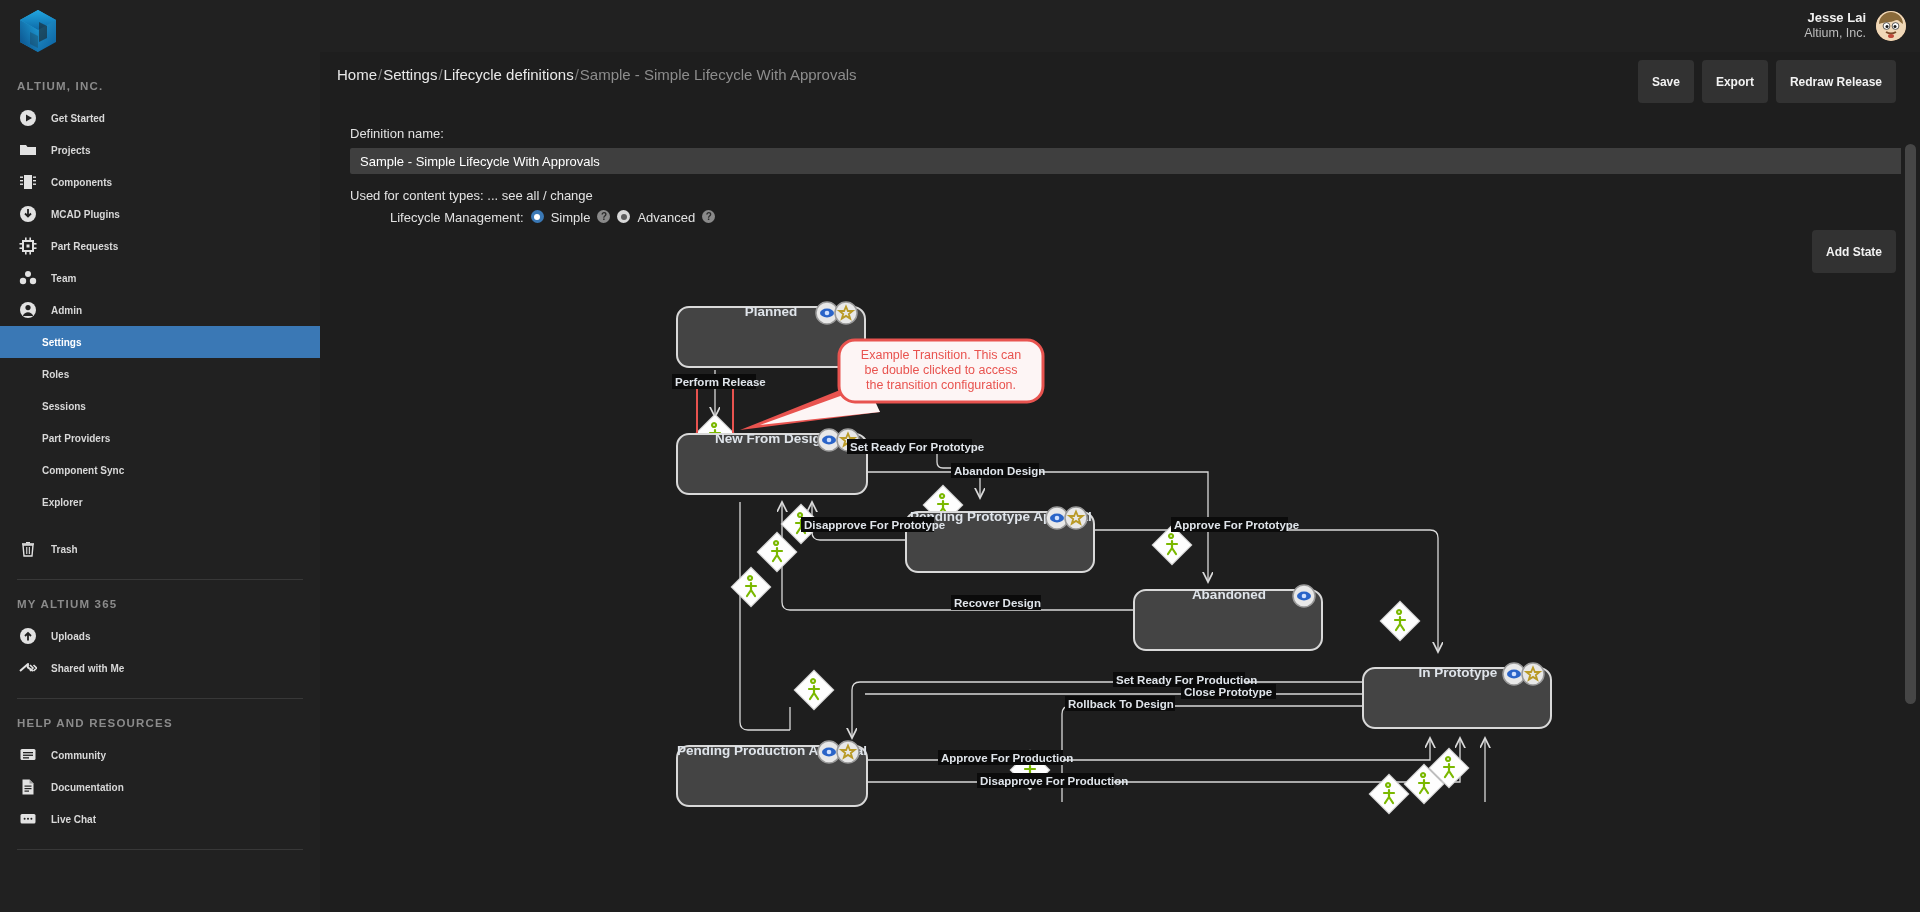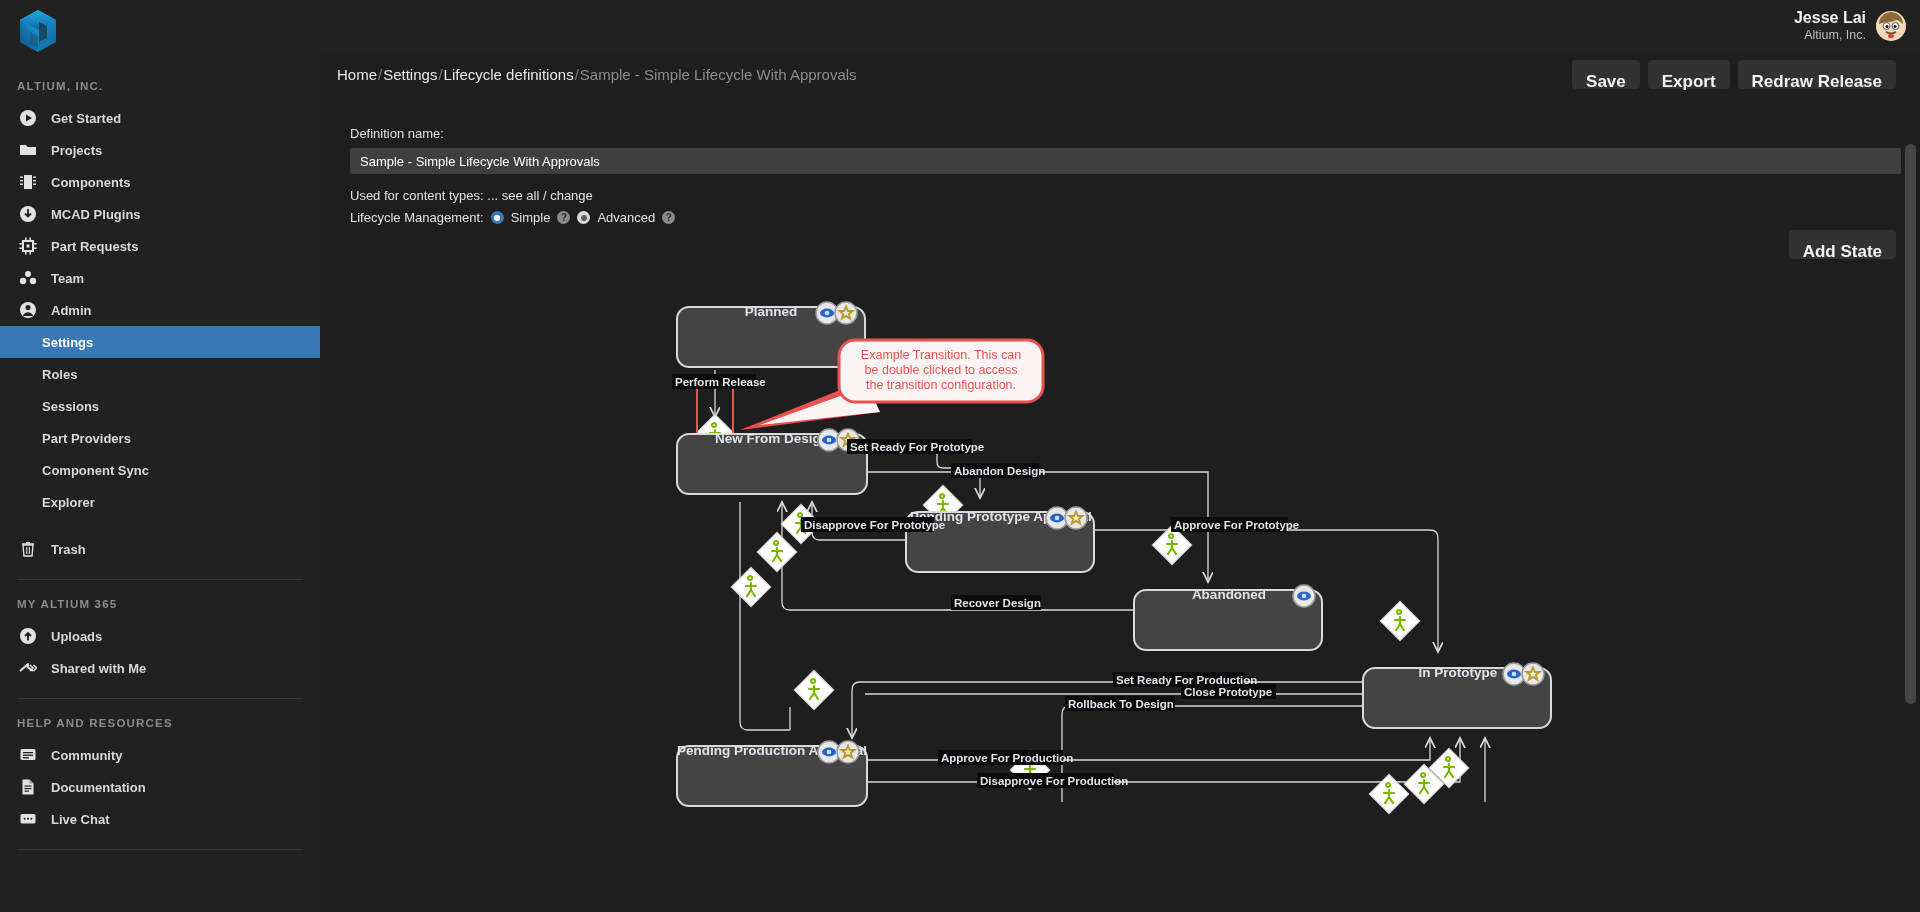--- a/index.html
+++ b/index.html
@@ -18,21 +18,21 @@
     flex:0 0 320px; position:relative; overflow:hidden;
   }
   .logo-wrap { height:62px; display:flex; align-items:center; padding-left:17px; }
   .logo { width:42px; height:46px; position:relative; }
   .sb-section-title {
     font-size:11.5px; letter-spacing:1.2px; color:#8b8b8b;
     font-weight:700; padding:18px 0 10px 17px; text-transform:uppercase;
   }
   .sb-item {
     display:flex; align-items:center; height:32px; padding-left:17px;
-    font-size:13px; font-weight:700; color:#d8d8d8; cursor:pointer;
+    font-size:10px; font-weight:700; color:#d8d8d8; cursor:pointer;
     margin-bottom:0; position:relative;
   }
   .sb-item.active { background:#3a78b5; color:#fff; }
   .sb-item .ico {
     width:21px; height:21px; margin-right:13px; flex:0 0 21px;
     display:flex; align-items:center; justify-content:center; color:#e2e2e2;
   }
   .sb-item .ico svg { display:block; }
   .sb-item.sub { padding-left:42px; }
   .sb-item.sub .lbl { margin-left:0; }
@@ -40,52 +40,52 @@
   .sb-divider { height:1px; background:#383838; margin:14px 17px 0 17px; }
 
   
   .main { flex:1; position:relative; height:912px; background:#1e1e1e; overflow:hidden; }
   .topbar {
     height:52px; background:#212121; display:flex; align-items:center;
     justify-content:flex-end; padding-right:14px;
   }
   .user-block { display:flex; align-items:center; gap:10px; }
   .user-text { text-align:right; line-height:1.25; }
-  .user-name { font-size:16px; font-weight:700; color:#f0f0f0; }
+  .user-name { font-size:13px; font-weight:700; color:#f0f0f0; }
   .user-org  { font-size:12.5px; color:#bdbdbd; }
   .avatar {
     width:30px; height:30px; border-radius:50%; overflow:hidden;
     background:#d9b38c; position:relative; flex:0 0 30px;
   }
 
   .content { position:relative; height:860px; background:#1e1e1e; }
   .crumbbar {
     height:44px; display:flex; align-items:center; padding:0 0 0 17px;
     position:relative;
   }
   .crumbs { display:flex; align-items:center; font-size:15px; gap:1px; }
   .crumb { color:#e9e9e9; cursor:pointer; }
   .crumb.last { color:#8d8d8d; cursor:default; }
   .crumb-sep { color:#7a7a7a; }
   .topbtns { position:absolute; right:24px; top:8px; display:flex; gap:8px; }
   .btn {
     background:#323232; border:none; color:#f2f2f2; font-weight:700;
-    font-size:17px; height:29px; padding:12px 14px; border-radius:4px;
+    font-size:12px; height:43px; padding:12px 14px; border-radius:4px;
     cursor:pointer; font-family:"Liberation Sans", sans-serif;
   }
 
   .form-area { padding:18px 0 0 30px; }
   .field-label { font-size:13px; color:#e2e2e2; margin-bottom:7px;margin-top:12px; }
   .name-input {
     width:1581px; height:26px; background:#3f3f3f; border:none; border-radius:2px;
     color:#fff; font-size:13px; padding:0 10px;
     font-family:"Liberation Sans", sans-serif;
   }
   .used-line { font-size:13px; color:#e2e2e2; margin-top:14px; }
-  .lm-line { font-size:13px; color:#e2e2e2; margin-top:7px; display:flex; align-items:center; gap:7px; }
+  .lm-line { font-size:13px; color:#e2e2e2; margin-top:7px; display:flex; align-items:flex-start; gap:7px;margin-left:40px; }
   .radio { width:13px; height:13px; border-radius:50%; background:#d9d9d9; position:relative; cursor:pointer; flex:0 0 13px; }
   .radio.on { background:#3a78b5; }
   .radio.on::after {
     content:""; position:absolute; left:3.5px; top:3.5px; width:6px; height:6px;
     border-radius:50%; background:#fff;
   }
   .radio.off::after {
     content:""; position:absolute; left:3.5px; top:3.5px; width:6px; height:6px;
     border-radius:50%; background:#5e5e5e;
   }

